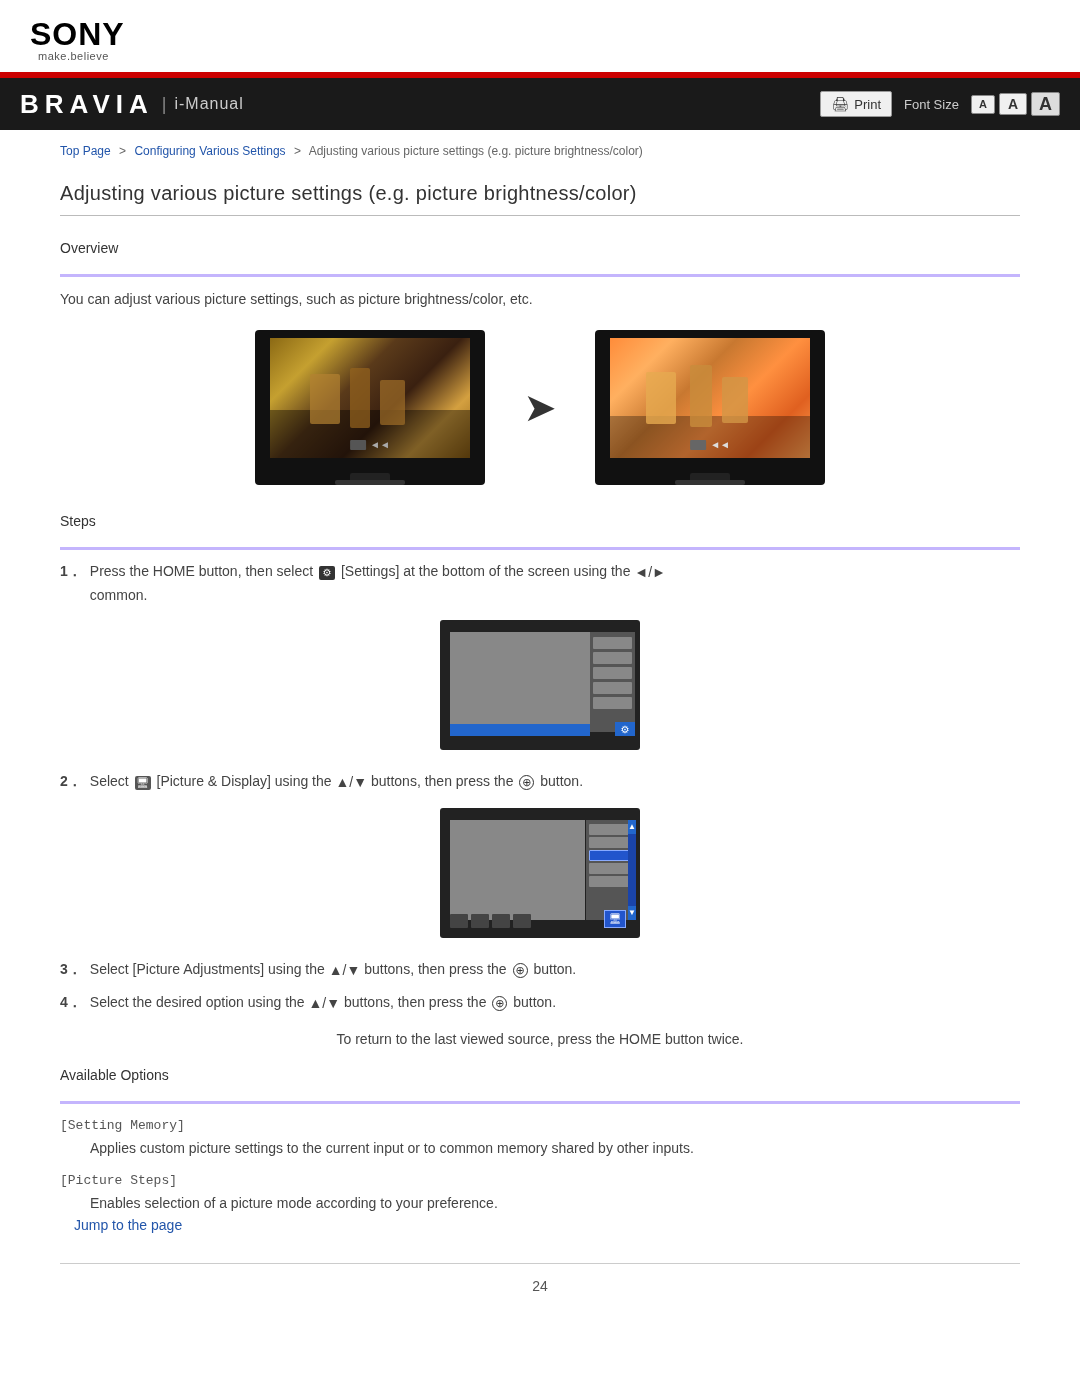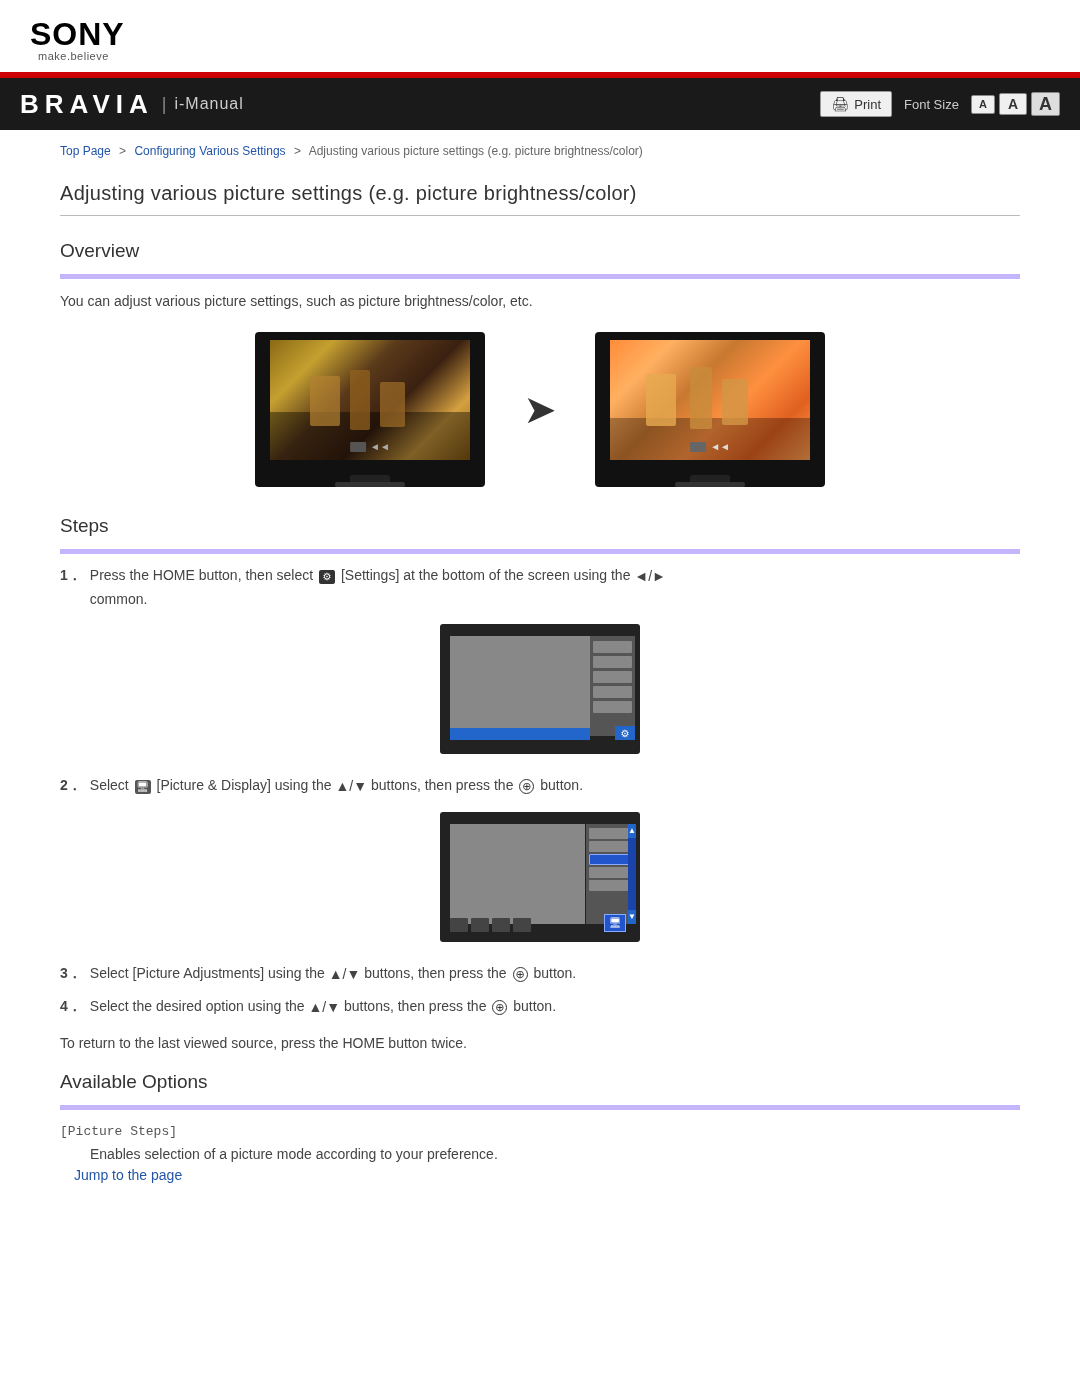--- a/index.html
+++ b/index.html
@@ -129,26 +129,26 @@
       font-weight: normal;
       color: #333;
       margin: 14px 0 24px 0;
       letter-spacing: 0.3px;
       border-bottom: 1px solid #bbb;
       padding-bottom: 10px;
     }
 
     
     .section-heading {
-      font-size: 19px;
+      font-size: 14px;
       font-weight: normal;
       color: #333;
       margin: 20px 0 8px 0;
-      border-bottom: 5px solid #c4b5fd;
-      padding-bottom: 12px;
+      border-bottom: 3px solid #c4b5fd;
+      padding-bottom: 18px;
     }
 
     
     .body-text {
       font-size: 14px;
       color: #444;
       line-height: 1.6;
       margin: 11px 0;
     }
 
@@ -333,20 +333,21 @@
       line-height: 13px;
       font-size: 11px;
       color: #333;
       margin: 0 2px;
     }
 
     .return-text {
       font-size: 14px;
       color: #444;
       margin: 14px 0 20px 0;
+      text-align: center;
     }
 
     
     .option-block {
       margin: 14px 0;
     }
     .option-label {
       font-size: 13px;
       color: #555;
       font-family: 'Courier New', monospace;
@@ -567,21 +568,28 @@
         <span class="circle-btn">⊕</span>
         <span>button.</span>
       </span>
     </div>
   </div>
 
   <p class="return-text">To return to the last viewed source, press the HOME button twice.</p>
 
   <h2 class="section-heading">Available Options</h2>
 
+  <div class="option-block">
+    <div class="option-label">[Setting Memory]</div>
+    <div class="option-desc">Applies custom picture settings to the current input or to common memory shared by other inputs.</div>
+  </div>
 
   <div class="option-block">
     <div class="option-label">[Picture Steps]</div>
     <div class="option-desc">Enables selection of a picture mode according to your preference.</div>
     <a class="jump-link">Jump to the page</a>
   </div>
 
+  <div class="page-footer">
+    <span>24</span>
+  </div>
 
 </div>
 
 </body></html>

